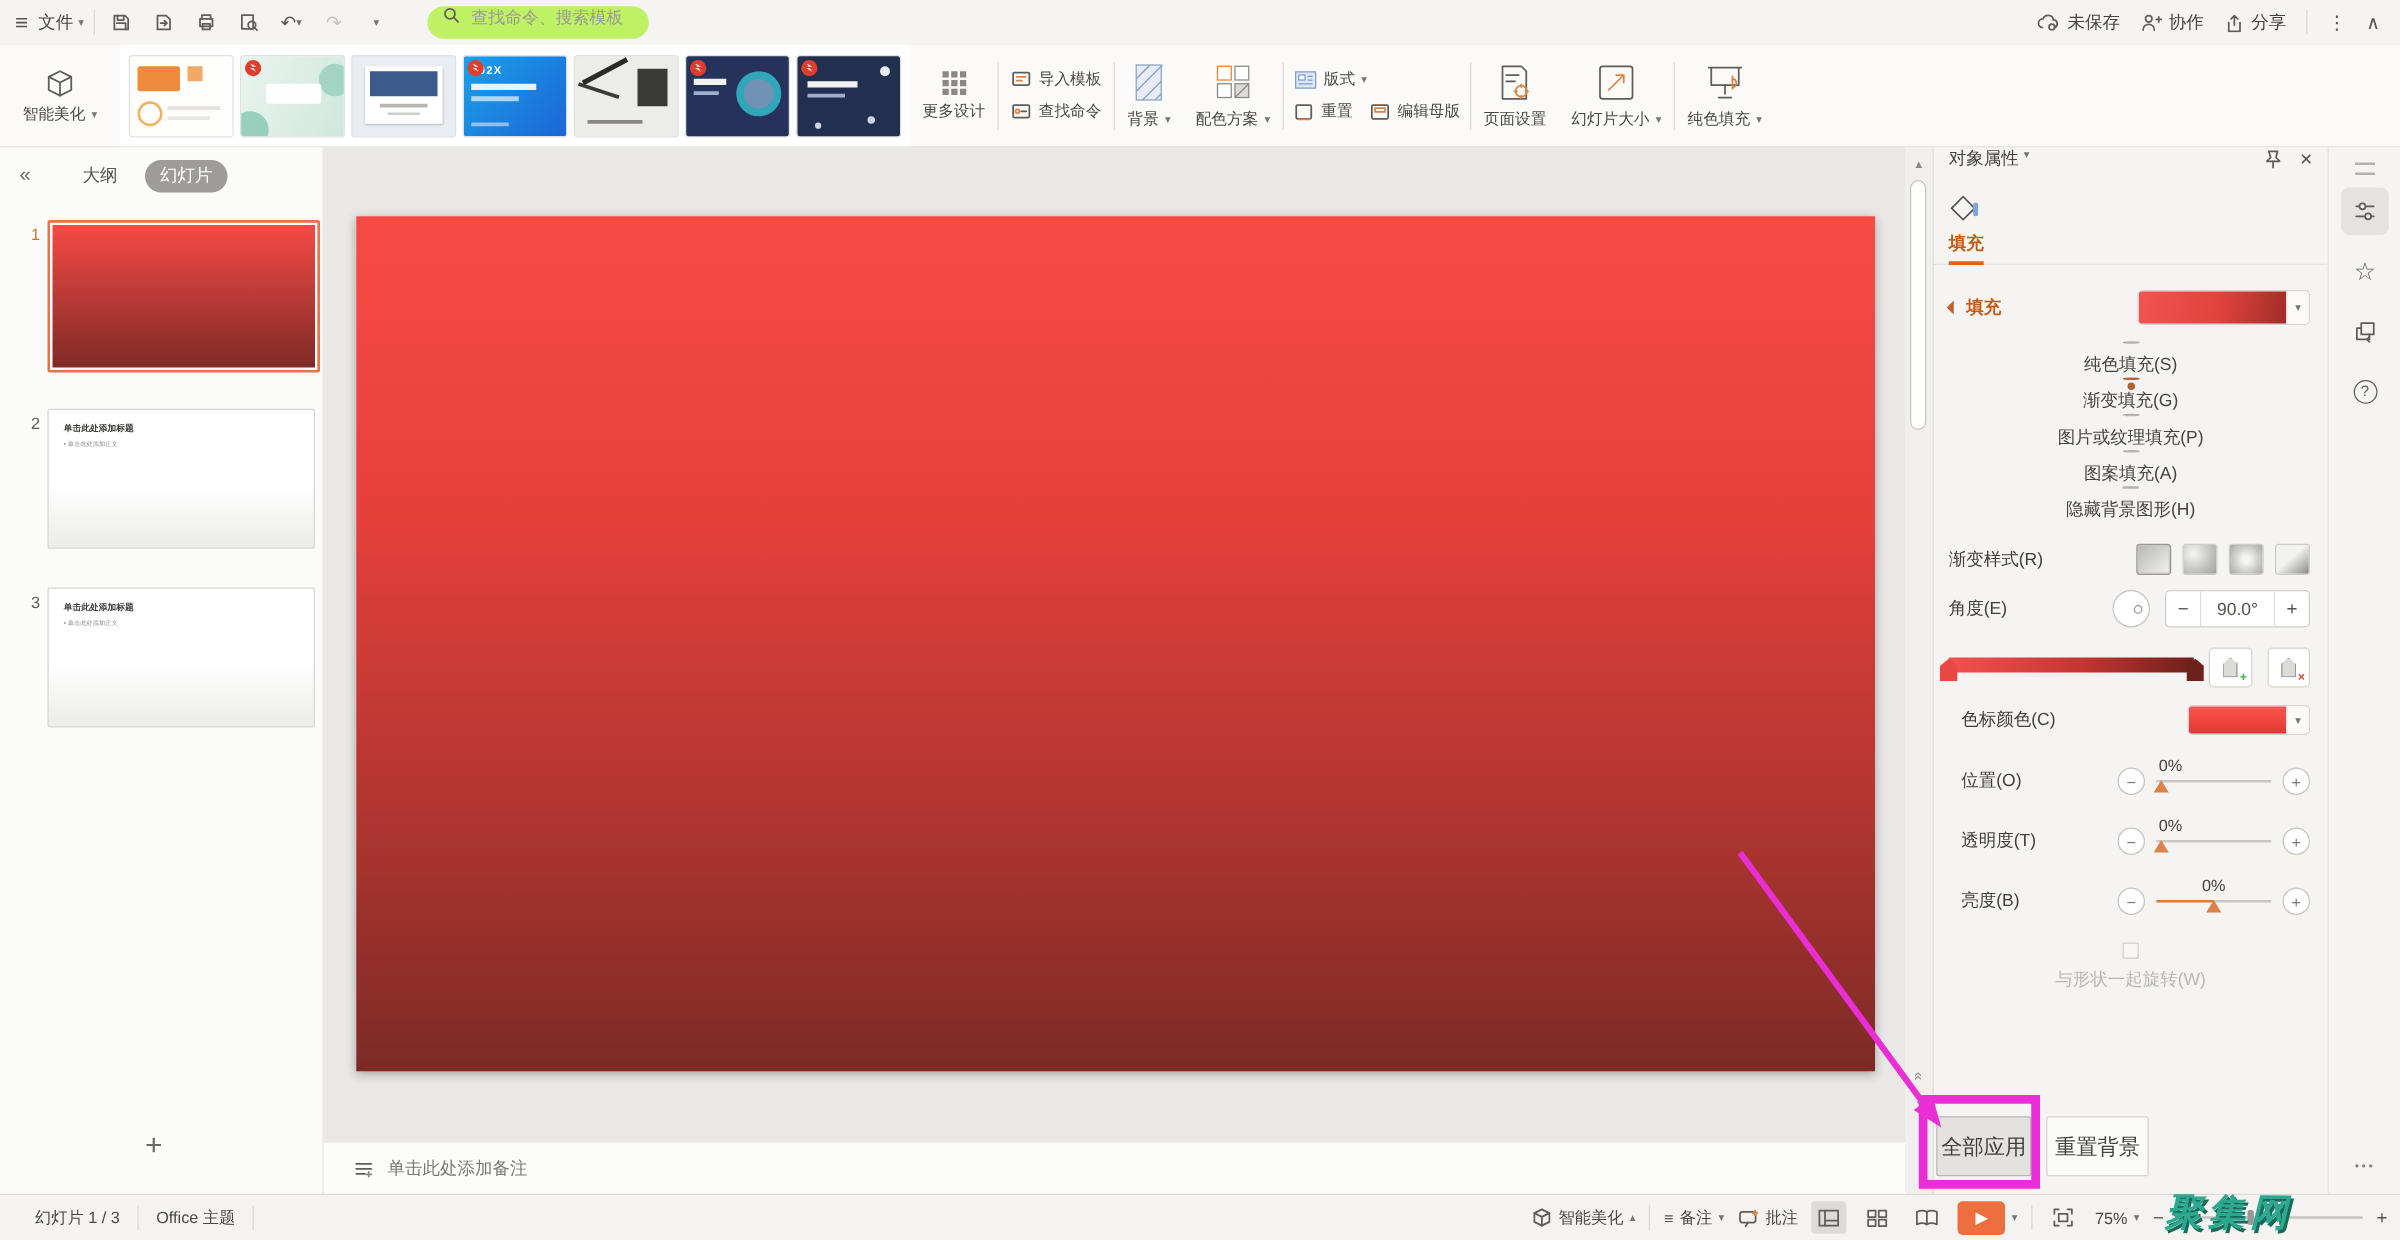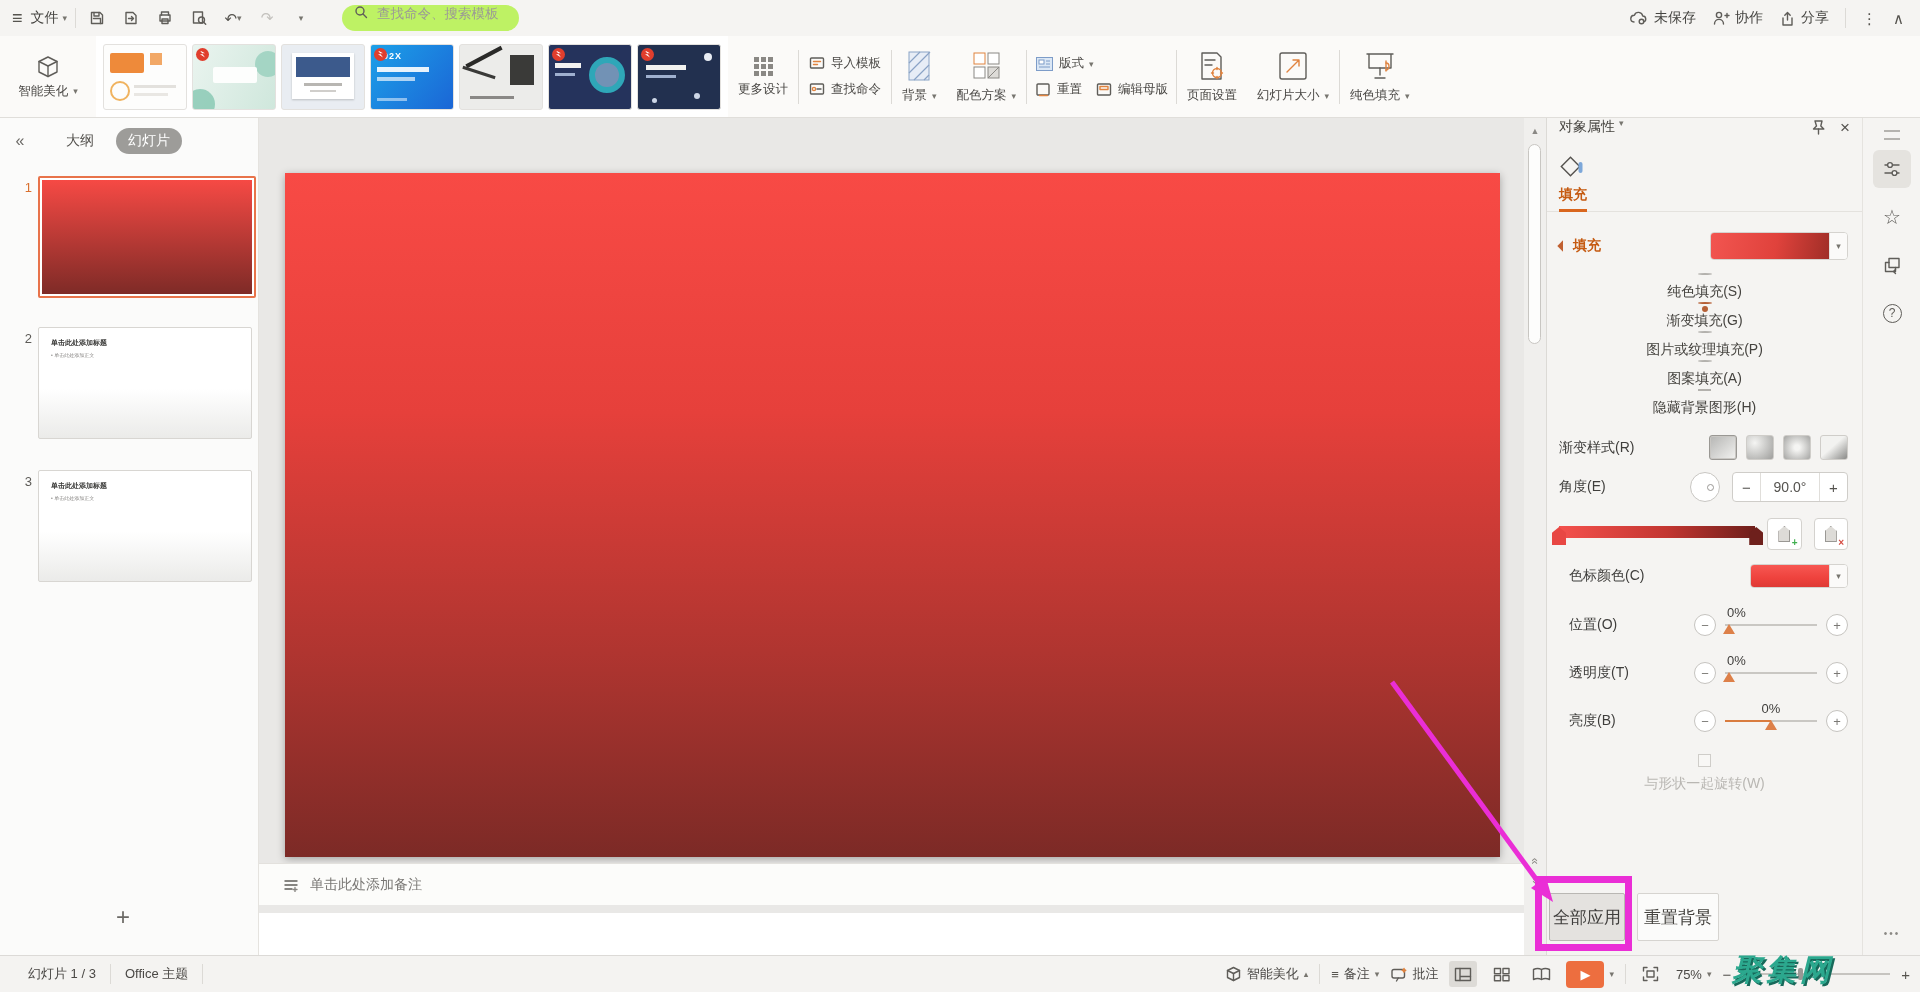--- a/index.html
+++ b/index.html
@@ -56,21 +56,21 @@
   .sthumb.sel{border:2px solid #e8734a;box-shadow:inset 0 0 0 2px #fff;}
   .white-slide{background:linear-gradient(#ffffff 55%,#ebebe9);padding:10px 0 0 12px;box-sizing:border-box;}
   .ws-title{font-size:7px;font-weight:bold;color:#3a3a38;}
   .ws-body{margin-top:4px;font-size:5px;color:#8a8886;}
   .addslide{position:absolute;left:116px;bottom:24px;font-size:24px;color:#6b6965;}
 
   .canvas{position:absolute;left:259px;top:118px;width:1265px;height:795px;background:#e9e8e6;}
   .slide{position:absolute;left:26px;top:55px;width:1215px;height:684px;
     background:linear-gradient(180deg,#f84a45 0%,#e6403b 35%,#b03530 70%,#7c2a26 100%);
     box-shadow:0 2px 8px rgba(0,0,0,.3);}
-  .notesbar{position:absolute;left:259px;top:863px;width:1265px;height:42px;background:#fcfcfa;
+  .notesbar{position:absolute;left:259px;top:913px;width:1265px;height:42px;background:#fcfcfa;
     border-top:1px solid #e3e1dd;display:flex;align-items:center;gap:10px;padding-left:24px;box-sizing:border-box;
     font-size:14px;color:#7a7875;}
 
   .vscroll{position:absolute;left:1524px;top:118px;width:22px;height:837px;background:#f0efed;}
   .vs-up{position:absolute;left:0;top:8px;width:22px;text-align:center;font-size:9px;color:#8a8884;}
   .vs-thumb{position:absolute;left:4px;top:26px;width:13px;height:200px;background:#fdfdfc;
     border:1px solid #c8c6c2;border-radius:7px;box-sizing:border-box;}
   .vs-jump{position:absolute;left:0;width:22px;text-align:center;color:#8a8884;font-size:12px;}
 
   

